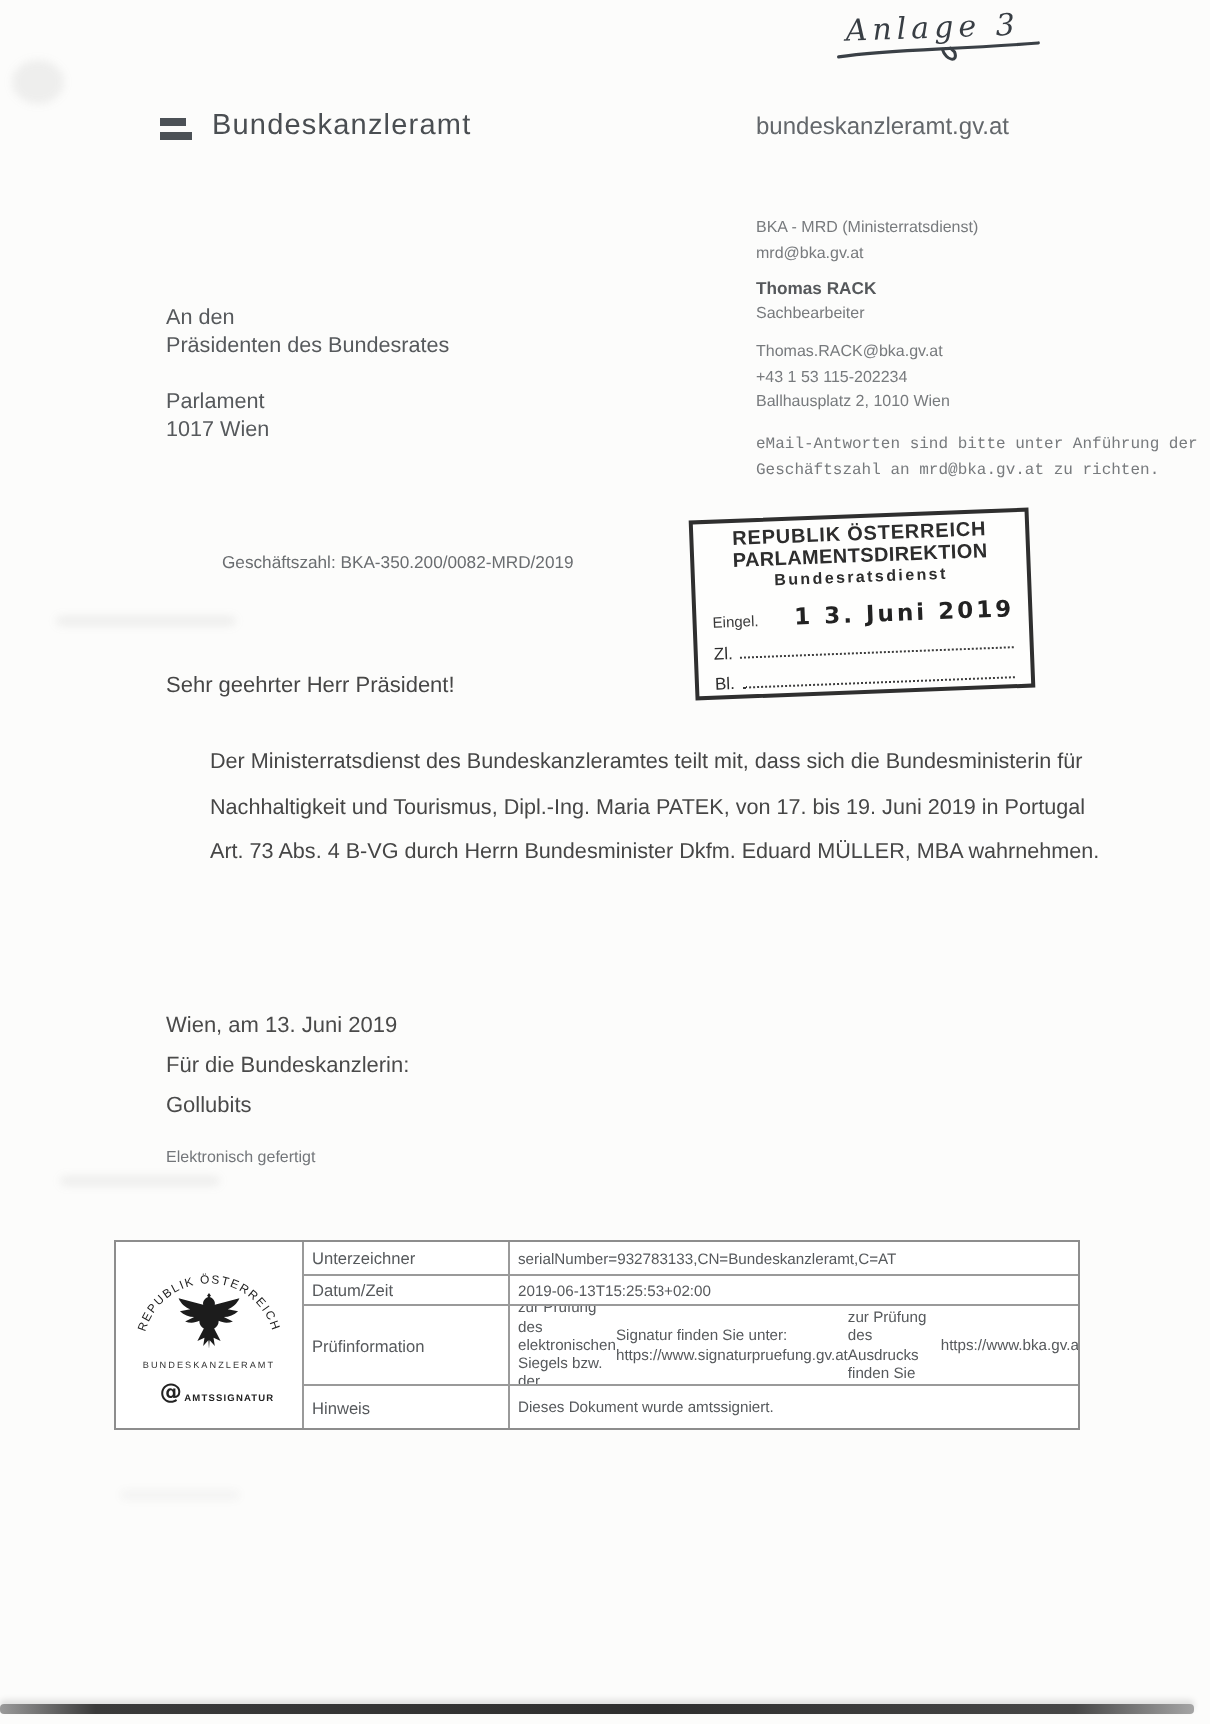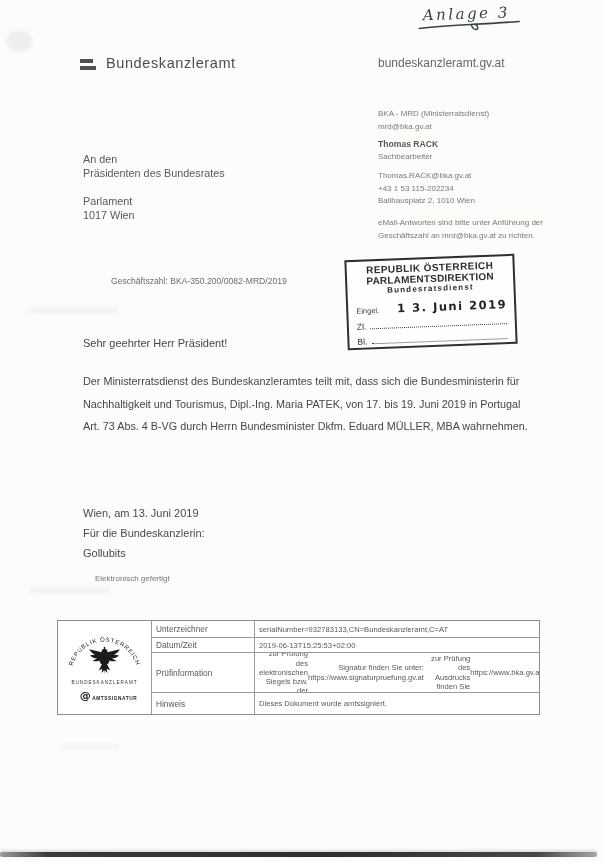--- a/index.html
+++ b/index.html
@@ -43,31 +43,31 @@
   .stamp .s3{text-align:center;font-size:8px;font-weight:bold;letter-spacing:1.2px;line-height:10px;}
   .stamp .erow{display:flex;align-items:baseline;margin:6px 6px 0 8px;height:14px;}
   .stamp .elabel{font-size:7.5px;color:#3a3a3a;}
   .stamp .edate{font-size:11.5px;font-weight:600;letter-spacing:1.5px;margin-left:18px;font-family:"DejaVu Sans",sans-serif;color:#222;}
   .stamp .drow{display:flex;align-items:baseline;margin:5px 6px 0 8px;font-size:8.5px;}
   .stamp .dots{flex:1;border-bottom:1.5px dotted #3c3c3c;margin:0 2px 2px 4px;}
 
   
   .salutation{left:83px;top:337px;font-size:11px;color:#464646;}
   .paragraph{left:83px;top:370px;width:510px;font-size:10.8px;color:#464646;line-height:22.5px;}
-  .paragraph div{white-space:nowrap;}
+  .paragraph div{white-space:nowrap;margin-left:22px;}
   .closing{left:83px;top:503px;font-size:11px;color:#4a4a4a;line-height:20px;}
-  .efertigt{left:95px;top:574px;font-size:8px;color:#73767a;}
+  .efertigt{left:83px;top:574px;font-size:8px;color:#73767a;}
 
   
   .sig-table{
     left:57px;top:620px;width:481px;
     display:grid;grid-template-columns:93px 103px 1fr;grid-template-rows:16px 15px 40px 22px;
     border:1.5px solid #8d8d8d;font-size:8.3px;color:#56595c;background:#fff;
   }
-  .sig-table .cell{border-left:1px solid #9a9a9a;border-top:1px solid #9a9a9a;display:flex;align-items:center;padding:1px 4px;overflow:hidden;text-align:right;}
+  .sig-table .cell{border-left:1px solid #9a9a9a;border-top:1px solid #9a9a9a;display:flex;align-items:center;padding:1px 4px;overflow:hidden;}
   .sig-table .cell.first-row{border-top:none;}
   .sig-table .cell.first-col{border-left:none;}
   .seal-cell{grid-row:1/5;grid-column:1;border:none;display:flex;align-items:center;justify-content:center;}
   .value{font-size:7.6px;}
   .pruef{display:block;line-height:9.3px;padding-top:2px;}
   .hinweis-val{align-items:flex-start;padding-top:4px;}
 
   
   .bottom-edge{
     left:0;top:852px;width:597px;height:5px;border-radius:2px;
@@ -106,21 +106,21 @@
   </div>
   <div class="abs rc" style="top:138px;">
     <div class="bold-name">Thomas RACK</div>
     <div>Sachbearbeiter</div>
   </div>
   <div class="abs rc" style="top:170px;">
     <div>Thomas.RACK@bka.gv.at</div>
     <div>+43 1 53 115-202234</div>
     <div>Ballhausplatz 2, 1010 Wien</div>
   </div>
-  <div class="abs rc" style="top:217px;">
+  <div class="abs rc" style="top:217px;font-family:Liberation Mono, monospace;">
     <div>eMail-Antworten sind bitte unter Anführung der</div>
     <div>Geschäftszahl an mrd@bka.gv.at zu richten.</div>
   </div>
 
   <div class="abs recipient">
     <div>An den</div>
     <div>Präsidenten des Bundesrates</div>
     <div class="gap"></div>
     <div>Parlament</div>
     <div>1017 Wien</div>

